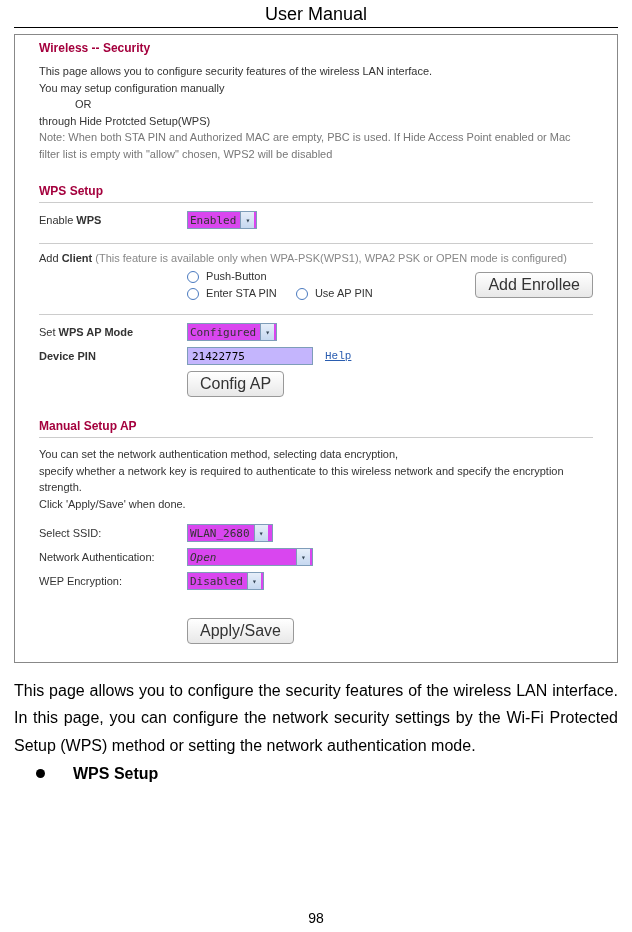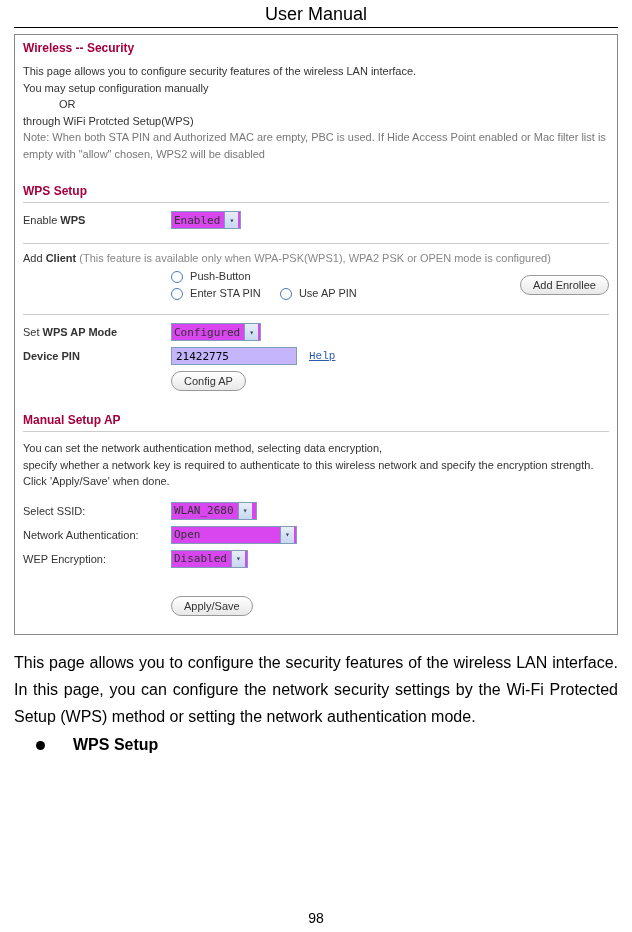--- a/index.html
+++ b/index.html
@@ -17,21 +17,21 @@
   }
   .doc-header {
     text-align: center;
     font-size: 18px;
     padding: 4px 0 2px;
     border-bottom: 1px solid #000;
     margin-bottom: 6px;
   }
   .screenshot {
     border: 1px solid #888;
-    padding: 6px 8px 12px;
+    padding: 6px 24px 12px;
     font-family: Tahoma, Verdana, sans-serif;
     font-size: 11px;
     color: #333;
     margin-bottom: 4px;
   }
   .ss-title {
     color: #a4003d;
     font-weight: bold;
     font-size: 12px;
     margin-bottom: 8px;
@@ -95,25 +95,25 @@
   .text-input {
     font-family: monospace;
     font-size: 11px;
     border: 1px solid #7e9db9;
     background: #c4b5fd;
     padding: 2px 4px;
     width: 126px;
     height: 18px;
   }
   .btn {
-    font-size: 11px;
+    font-size: 16px;
     color: #333;
     background: linear-gradient(#fff, #e8e8e8);
     border: 1px solid #999;
-    border-radius: 10px;
+    border-radius: 4px;
     padding: 3px 12px;
     cursor: pointer;
   }
   .radio {
     width: 12px;
     height: 12px;
     border: 1px solid #4a7abf;
     border-radius: 50%;
     display: inline-block;
     margin-right: 4px;
@@ -181,21 +181,21 @@
   <div class="doc-header">User Manual</div>
 
   <div class="screenshot">
 
     <div class="ss-title">Wireless -- Security</div>
 
     <div class="ss-intro">
       <div>This page allows you to configure security features of the wireless LAN interface.</div>
       <div>You may setup configuration manually</div>
       <div class="ss-or">OR</div>
-      <div>through WiFi Protcted Setup(WPS)</div>
+      <div>through Hide Protcted Setup(WPS)</div>
       <div class="ss-note">
         <span>Note:</span><span> When both STA PIN and Authorized MAC are empty, PBC is used. If Hide Access Point enabled or Mac filter list is empty with "allow" chosen, WPS2 will be disabled</span>
       </div>
     </div>
 
     <div class="section-header">WPS Setup</div>
     <div class="hr-line"></div>
 
     <div class="form-row">
       <div class="form-label">
@@ -269,21 +269,21 @@
       <div class="form-label">Select SSID:</div>
       <div class="select-box" style="min-width:86px;">
         <span>WLAN_2680</span>
         <span class="select-arrow">▾</span>
       </div>
     </div>
 
     <div class="form-row">
       <div class="form-label">Network Authentication:</div>
       <div class="select-box" style="min-width:126px;">
-        <span style="flex:1;">Open</span>
+        <span style="flex:1;font-style:italic;">Open</span>
         <span class="select-arrow">▾</span>
       </div>
     </div>
 
     <div class="form-row">
       <div class="form-label">WEP Encryption:</div>
       <div class="select-box">
         <span>Disabled</span>
         <span class="select-arrow">▾</span>
       </div>

